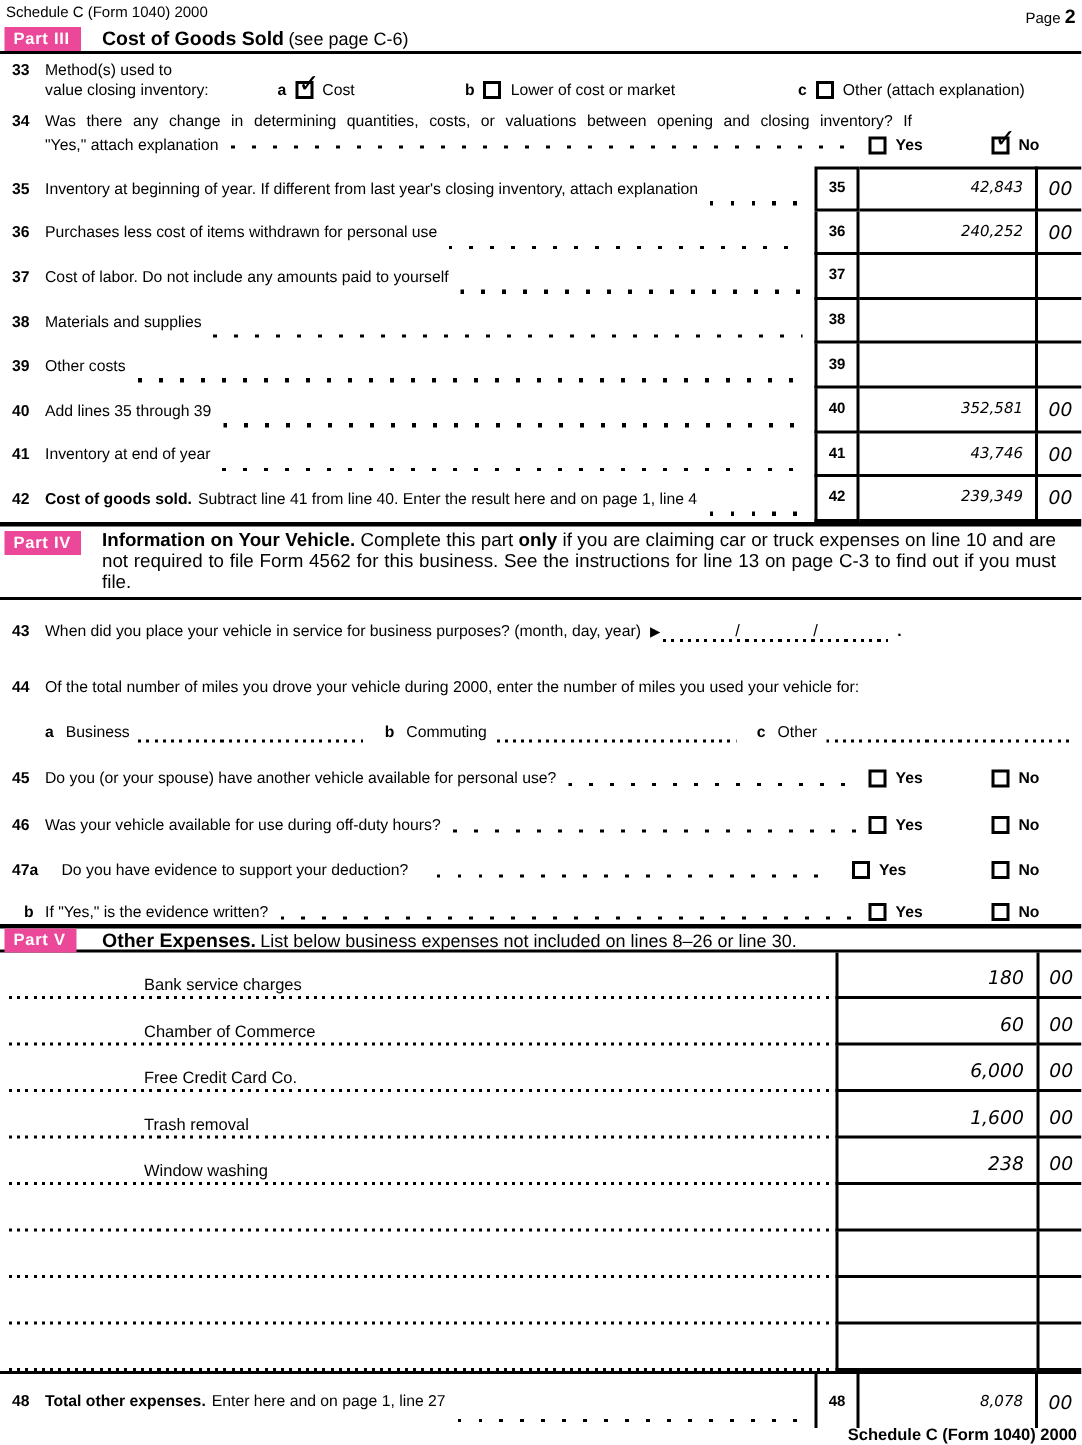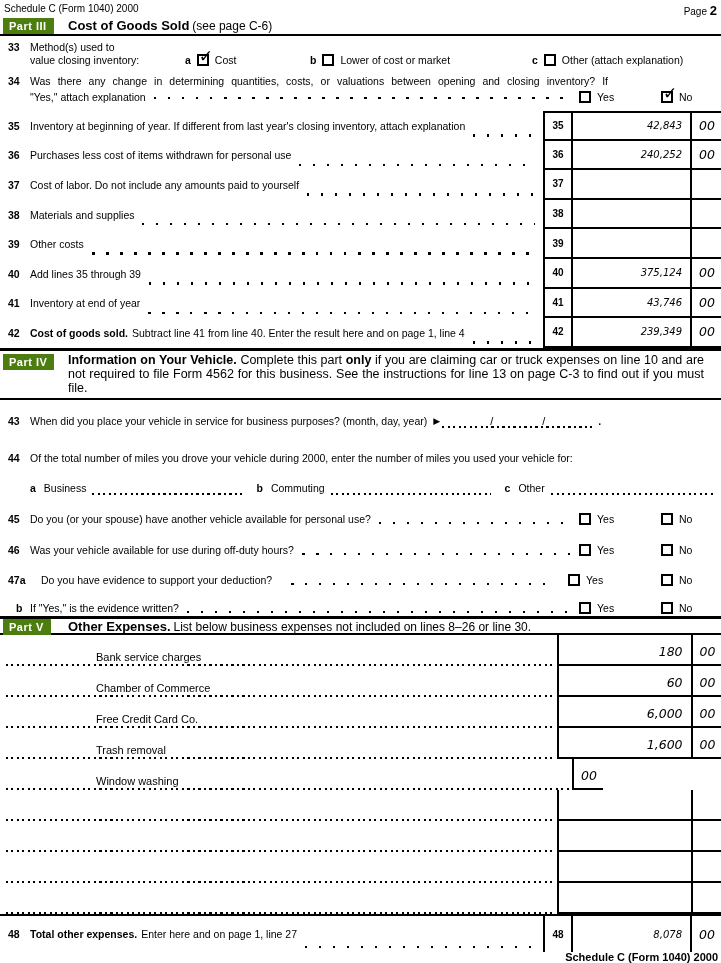--- a/index.html
+++ b/index.html
@@ -7,42 +7,42 @@
   .page { position:relative; width:721px; height:963px; background:#fff; color:#000;
           font-family:"Liberation Sans", sans-serif; font-size:10.5px; overflow:hidden; }
 
   
   .hdr { position:absolute; top:3px; left:4px; right:4px; display:flex; justify-content:space-between; font-size:10px; }
   .hdr .pagewrap { font-size:10px; }
   .hdr .pagenum { font-weight:bold; font-size:13px; }
 
   
   .partbar { position:absolute; left:0; right:0; border-bottom:2px solid #000; height:18px; }
-  .blackbox { position:absolute; left:3px; top:0; background:#4d7c0f; color:#fff; font-weight:bold;
+  .blackbox { position:absolute; left:3px; top:0; background:#ec4899; color:#fff; font-weight:bold;
               font-size:11px; padding:2px 7px 2px 6px; letter-spacing:0.5px; white-space:nowrap; }
   .partbar .bartext { margin-left:68px; white-space:nowrap; }
   .bartitle { font-weight:bold; font-size:13px; }
   .barsub { font-size:12px; }
 
   
   .lnum { font-weight:bold; width:22px; flex:none; }
   .row { display:flex; align-items:flex-start; }
 
   
   .leader { flex:1; height:2.5px; align-self:flex-end; margin:0 8px 4px 8px;
             background:repeating-linear-gradient(to right,#000 0 2.5px,transparent 2.5px 14px); }
   
   .dotfill { height:2px; align-self:flex-end; margin-bottom:2px;
              background:repeating-linear-gradient(to right,#000 0 2px,transparent 2px 5.5px); }
 
   
   .cb { width:12px; height:12px; border:2px solid #000; display:inline-block; position:relative; flex:none; background:#fff; }
   .cb.checked::after { content:"✓"; position:absolute; left:0px; top:-10px; font-size:17px; font-weight:bold;
                        font-family:"DejaVu Sans", sans-serif; }
-  .cblabel { font-weight:normal; margin-left:6px; }
+  .cblabel { font-weight:bold; margin-left:6px; }
   .optletter { font-weight:bold; margin-right:6px; }
 
   
   #l33 { position:absolute; top:41px; left:8px; right:0; }
   #l33 .two { line-height:13px; }
   .opt { position:absolute; display:flex; align-items:center; top:13px; }
   #opt-a { left:177px; } #opt-b { left:302px; } #opt-c { left:524px; }
   .opt .cblabel { font-weight:normal; }
 
   
@@ -224,21 +224,21 @@
       <div class="amt"></div>
       <div class="cents"></div>
     </div>
     <div class="t3row">
       <div class="t3desc">
         <span class="lnum">40</span>
         <span>Add lines 35 through 39</span>
         <span class="leader"></span>
       </div>
       <div class="numbox">40</div>
-      <div class="amt">375,124</div>
+      <div class="amt">352,581</div>
       <div class="cents">00</div>
     </div>
     <div class="t3row">
       <div class="t3desc">
         <span class="lnum">41</span>
         <span>Inventory at end of year</span>
         <span class="leader"></span>
       </div>
       <div class="numbox">41</div>
       <div class="amt">43,746</div>
@@ -382,20 +382,21 @@
       <div class="p5desc">
         <span class="p5label">Trash removal</span>
       </div>
       <div class="p5amt">1,600</div>
       <div class="p5cents">00</div>
     </div>
     <div class="p5row">
       <div class="p5desc">
         <span class="p5label">Window washing</span>
       </div>
+      <div class="p5amt">238</div>
       <div class="p5cents">00</div>
     </div>
     <div class="p5row">
       <div class="p5desc">
         <span class="p5label"></span>
       </div>
       <div class="p5amt"></div>
       <div class="p5cents"></div>
     </div>
     <div class="p5row">

